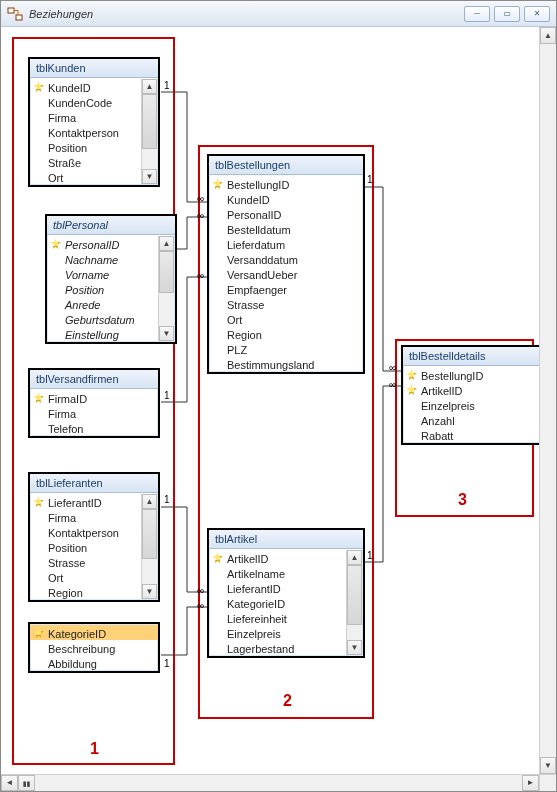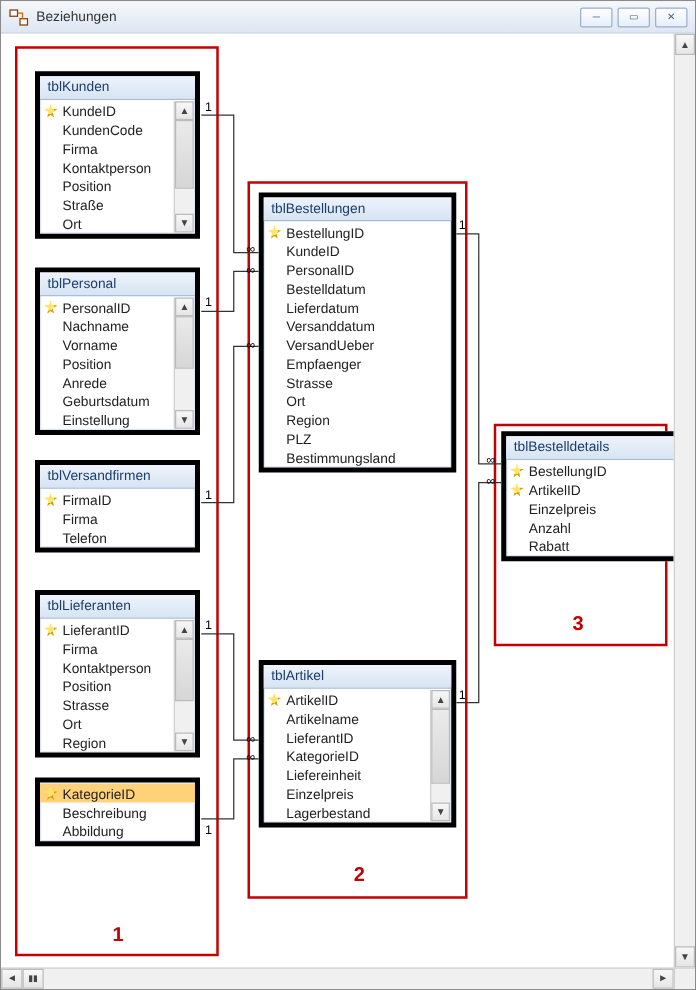--- a/index.html
+++ b/index.html
@@ -21,21 +21,21 @@
   }
   .titlebar {
     height: 26px;
     background: linear-gradient(#f5f8fc, #dde6f2);
     border-bottom: 1px solid #b8c7dc;
     display: flex;
     align-items: center;
     padding: 0 6px;
   }
   .titlebar .app-icon { width:16px; height:16px; margin-right:6px; }
-  .titlebar .title { flex:1; color:#333; }
+  .titlebar .title { flex:1; color:#333;font-style:italic; }
   .win-btn {
     width: 26px; height: 16px;
     border: 1px solid #9bb0cc;
     background: linear-gradient(#fff,#e6eefb);
     margin-left: 4px;
     border-radius: 2px;
     display:flex;align-items:center;justify-content:center;
     color:#44607f;
   }
   .client {
@@ -81,21 +81,21 @@
     position:absolute;
     color:#c40000;
     font-weight:bold;
     font-size:16px;
   }
 
   
   .tbl {
     position:absolute;
     width:132px;
-    border:4px solid #000000;
+    border:2px solid #000000;
     background:#fff;
     box-shadow:0 0 0 1px #dbe6f4 inset;
   }
   .tbl-head {
     background:linear-gradient(#eef3fb,#d7e4f3);
     border-bottom:1px solid #a8bdd8;
     padding:3px 6px;
     color:#1a3e6e;
     font-weight:normal;
   }
@@ -232,21 +232,21 @@
           <div class="row pk">KundeID</div>
           <div class="row">KundenCode</div>
           <div class="row">Firma</div>
           <div class="row">Kontaktperson</div>
           <div class="row">Position</div>
           <div class="row">Straße</div>
           <div class="row">Ort</div>
         </div>
       </div>
 
-      <div class="tbl" style="left:27px; top:187px;">
+      <div class="tbl" style="left:44px; top:187px;font-style:italic;">
         <div class="tbl-head">tblPersonal</div>
         <div class="tbl-body scroll">
           <div class="lsb-up">▲</div>
           <div class="lsb-thumb" style="top:16px;height:42px;"></div>
           <div class="lsb-dn">▼</div>
           <div class="row pk">PersonalID</div>
           <div class="row">Nachname</div>
           <div class="row">Vorname</div>
           <div class="row">Position</div>
           <div class="row">Anrede</div>

